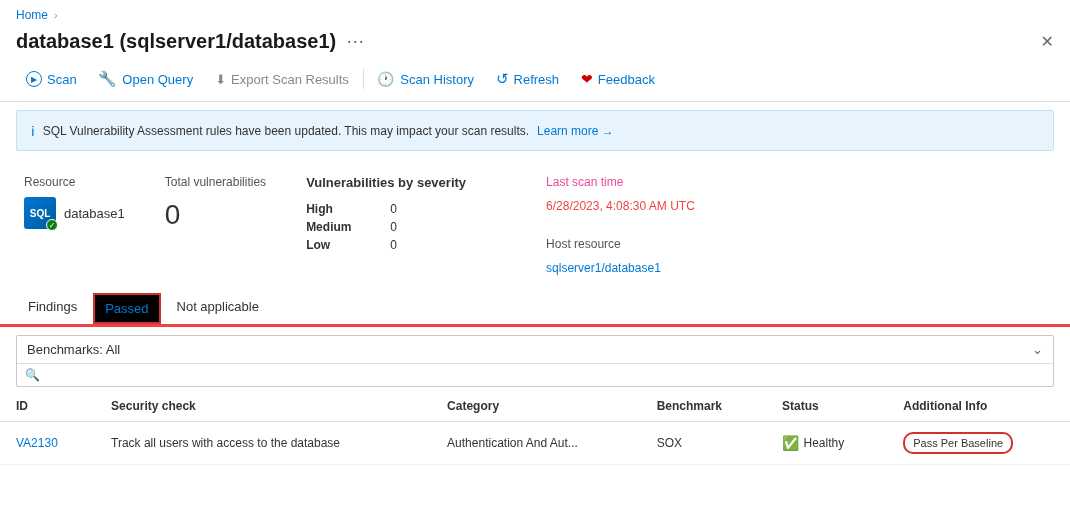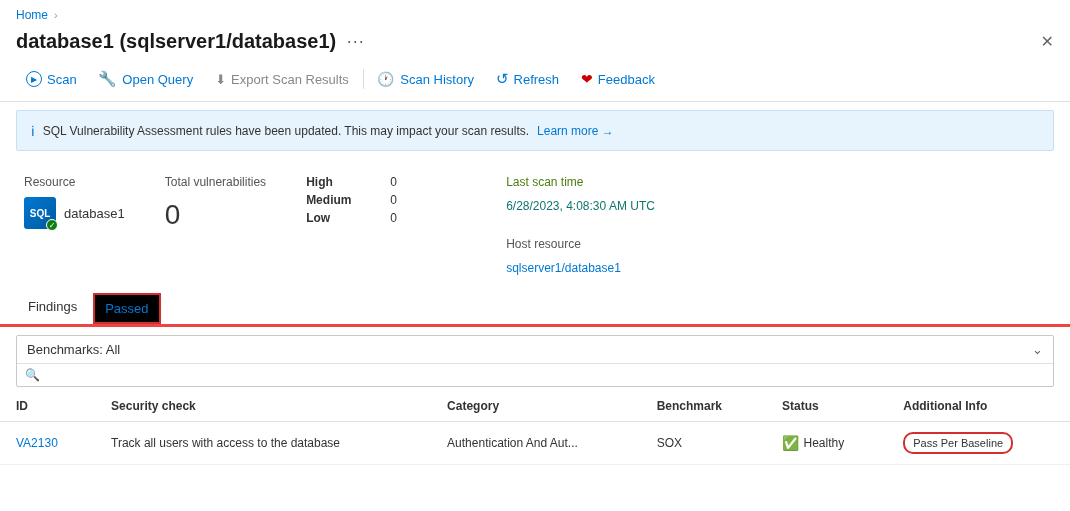--- a/index.html
+++ b/index.html
@@ -32,21 +32,21 @@
 
     .vuln-group { display: flex; flex-direction: column; gap: 4px; min-width: 120px; }
     .vuln-row { display: flex; align-items: center; gap: 24px; font-size: 12px; }
     .vuln-row-label { font-weight: 600; min-width: 60px; }
     .vuln-count { color: #333; }
 
     .severity-label { font-size: 13px; font-weight: 600; color: #333; margin-bottom: 6px; }
 
     .scan-time-group { min-width: 180px; }
     .scan-time-label { font-size: 12px; color: #555; margin-bottom: 4px; }
-    .scan-time-value { font-size: 12px; color: #0f766e; margin-bottom: 12px; }
+    .scan-time-value { font-size: 12px; color: #ef4444; margin-bottom: 12px; }
     .host-label { font-size: 12px; color: #555; margin-bottom: 4px; }
     .host-value { font-size: 12px; color: #0078d4; cursor: pointer; }
 
     .tabs-section { display: flex; align-items: center; padding: 4px 16px 0; gap: 4px; border-bottom: 3px solid #ef4444; }
     .tab { padding: 8px 12px; font-size: 13px; cursor: pointer; color: #333; border-bottom: 2px solid transparent; }
     .tab.active { color: #0078d4; border-bottom: 2px solid #0078d4; border: 2px solid #d32f2f; padding: 6px 10px; margin-bottom: -1px; background: #000000; }
 
     .filter-bar { margin: 8px 16px 4px; border: 1px solid #c8c8c8; border-radius: 2px; }
     .benchmark-row { display: flex; align-items: center; justify-content: space-between; padding: 6px 10px; font-size: 13px; }
     .benchmark-chevron { color: #666; }
@@ -128,47 +128,49 @@
       <span class="stat-resource-name">database1</span>
     </div>
   </div>
 
   <div class="stat-group">
     <span class="stat-label">Total vulnerabilities</span>
     <span style="font-size:28px;font-weight:300;color:#333;margin-top:4px;">0</span>
   </div>
 
   <div class="stat-group">
+    <span class="severity-label">Vulnerabilities by severity</span>
     <div class="vuln-group">
       <div class="vuln-row">
         <span class="vuln-row-label">High</span>
         <span class="vuln-count">0</span>
       </div>
       <div class="vuln-row">
         <span class="vuln-row-label">Medium</span>
         <span class="vuln-count">0</span>
       </div>
       <div class="vuln-row">
         <span class="vuln-row-label">Low</span>
         <span class="vuln-count">0</span>
       </div>
     </div>
   </div>
 
   <div class="scan-time-group stat-group" style="margin-left:40px;">
-    <span class="scan-time-label" style="color:#4d7c0f;font-size:12px;">Last scan time</span>
+    <span class="scan-time-label" style="color:#ec4899;font-size:12px;">Last scan time</span>
     <span class="scan-time-value">6/28/2023, 4:08:30 AM UTC</span>
     <span class="host-label" style="color:#555;font-size:12px;margin-top:6px;">Host resource</span>
     <a class="host-value" style="color:#0078d4;font-size:12px;text-decoration:none;">sqlserver1/database1</a>
   </div>
 </div>
 
 <div class="tabs-section">
   <div class="tab">Findings</div>
   <div class="tab active">Passed</div>
+  <div class="tab">Not applicable</div>
 </div>
 
 <div class="filter-bar">
   <div class="benchmark-row">
     <span>Benchmarks: All</span>
     <span class="benchmark-chevron">⌄</span>
   </div>
   <div class="search-row">
     <span class="search-icon-small">🔍</span>
     <input type="text" style="border: none; outline: none; font-size: 12px; width: 100%;" placeholder="">

